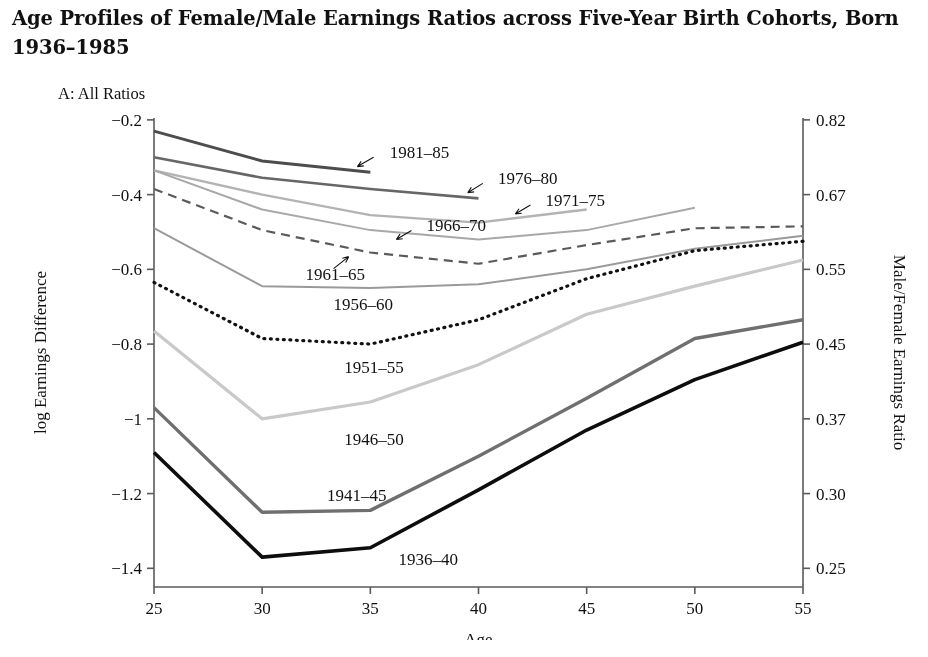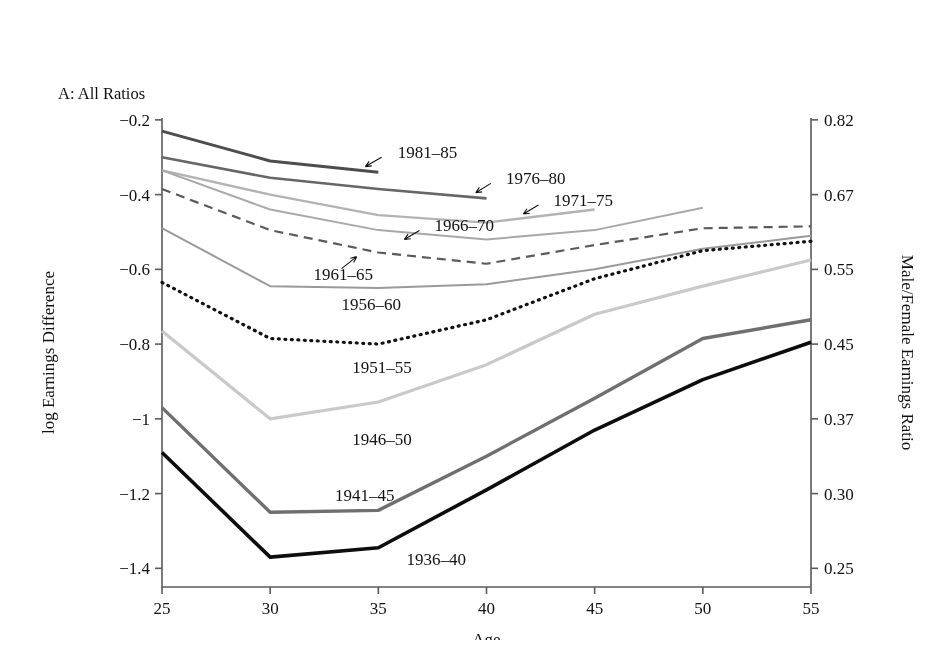--- a/index.html
+++ b/index.html
@@ -21,35 +21,36 @@
     letter-spacing:-0.1px;
     color:#111;
   }
 
   .panel-label{
     position:absolute;left:58px;top:84px;
     font-size:16.5px;
     color:#111;
   }
 
-  .chart-wrap{position:absolute;left:16px;top:100px;width:734px;height:557px;}
+  .chart-wrap{position:absolute;left:8px;top:100px;width:734px;height:557px;}
   svg{display:block;}
 
   .axis-line{stroke:#5a5a5a;stroke-width:1.6;fill:none;}
   .tick{stroke:#5a5a5a;stroke-width:1.6;}
   .ticklabel{font-family:"Liberation Serif",serif;font-size:17px;fill:#111;}
   .axtitle{font-family:"Liberation Serif",serif;font-size:17px;fill:#111;}
   .serieslabel{font-family:"Liberation Serif",serif;font-size:17px;fill:#111;}
   .arrow{stroke:#111;stroke-width:1.1;fill:none;}
 </style>
 </head>
 <body>
 
 <div class="page">
 
+  <div class="fig-title">Age Profiles of Female/Male Earnings Ratios across Five-Year Birth Cohorts, Born 1936–1985</div>
 
   <div class="panel-label">A: All Ratios</div>
 
   <div class="chart-wrap">
     <svg id="chart" width="928" height="540" viewBox="0 0 928 540">
         <path d="M 146 18 L 146 487" class="axis-line"></path>
         <path d="M 795 18 L 795 487" class="axis-line"></path>
         <path d="M 146 487 L 795 487" class="axis-line"></path>
         <line x1="139" y1="19.86852589641427" x2="146" y2="19.86852589641427" class="tick"></line>
         <text x="134" y="25.86852589641427" text-anchor="end" class="ticklabel">−0.2</text>

